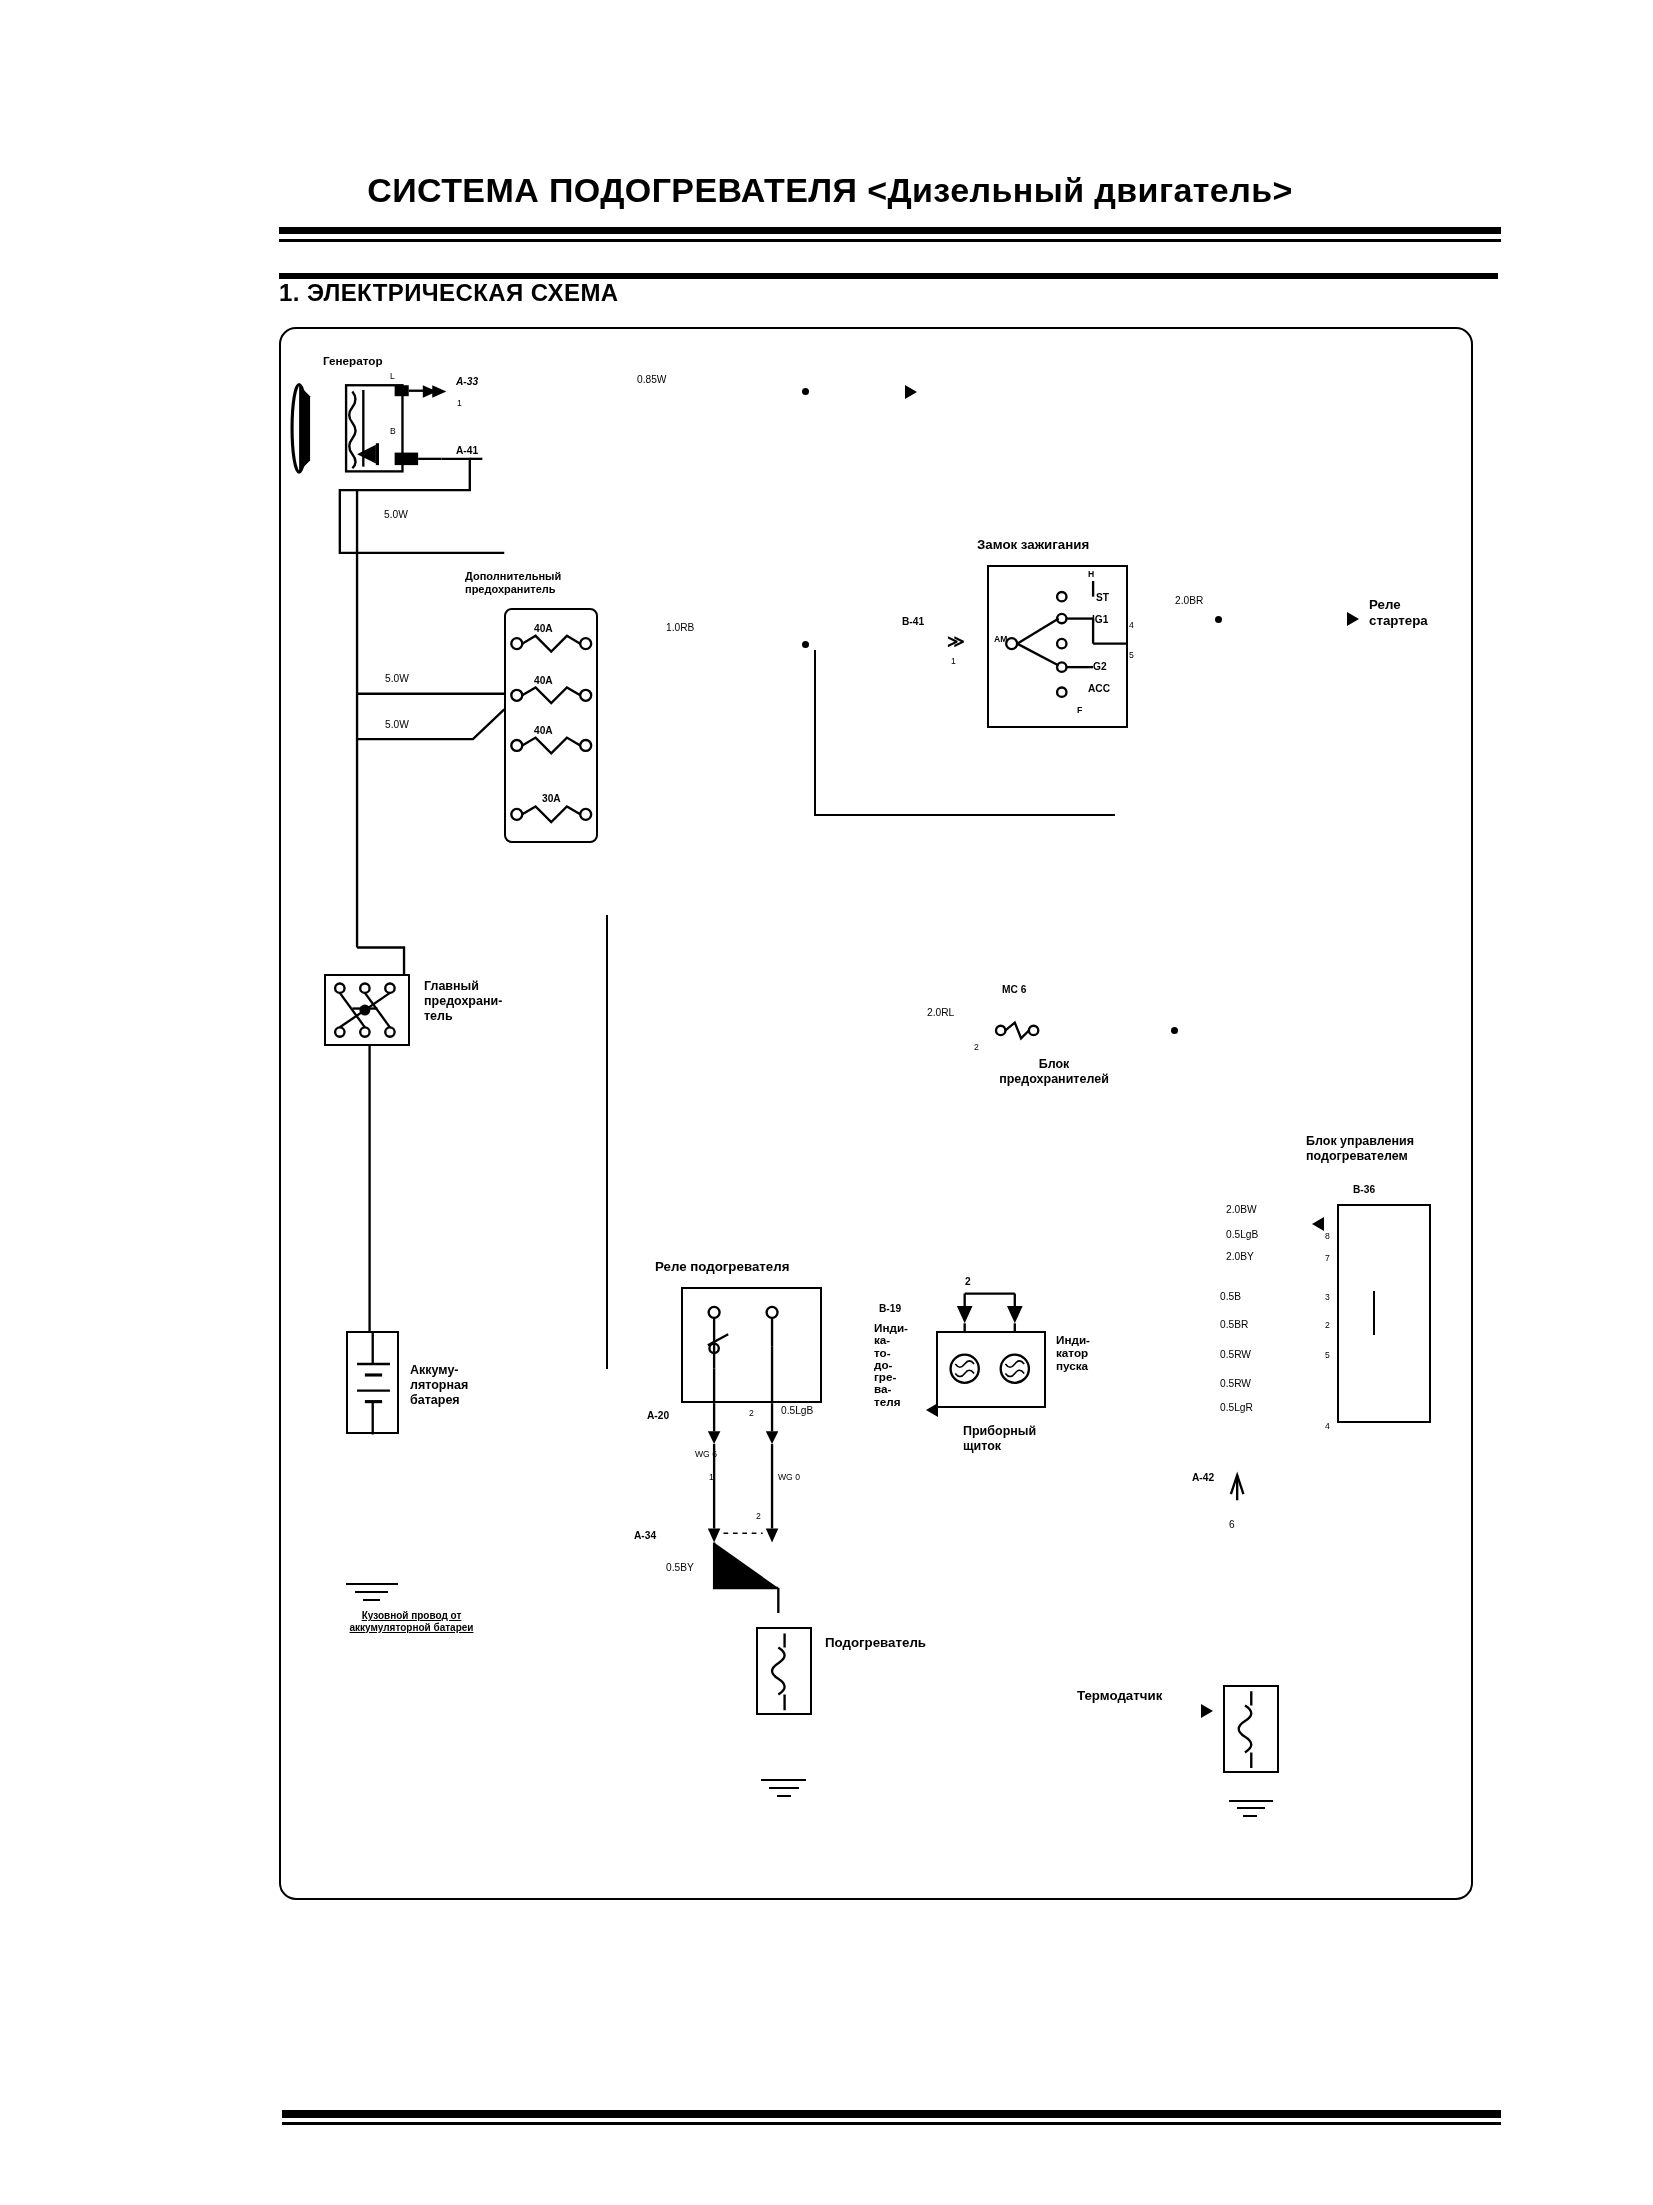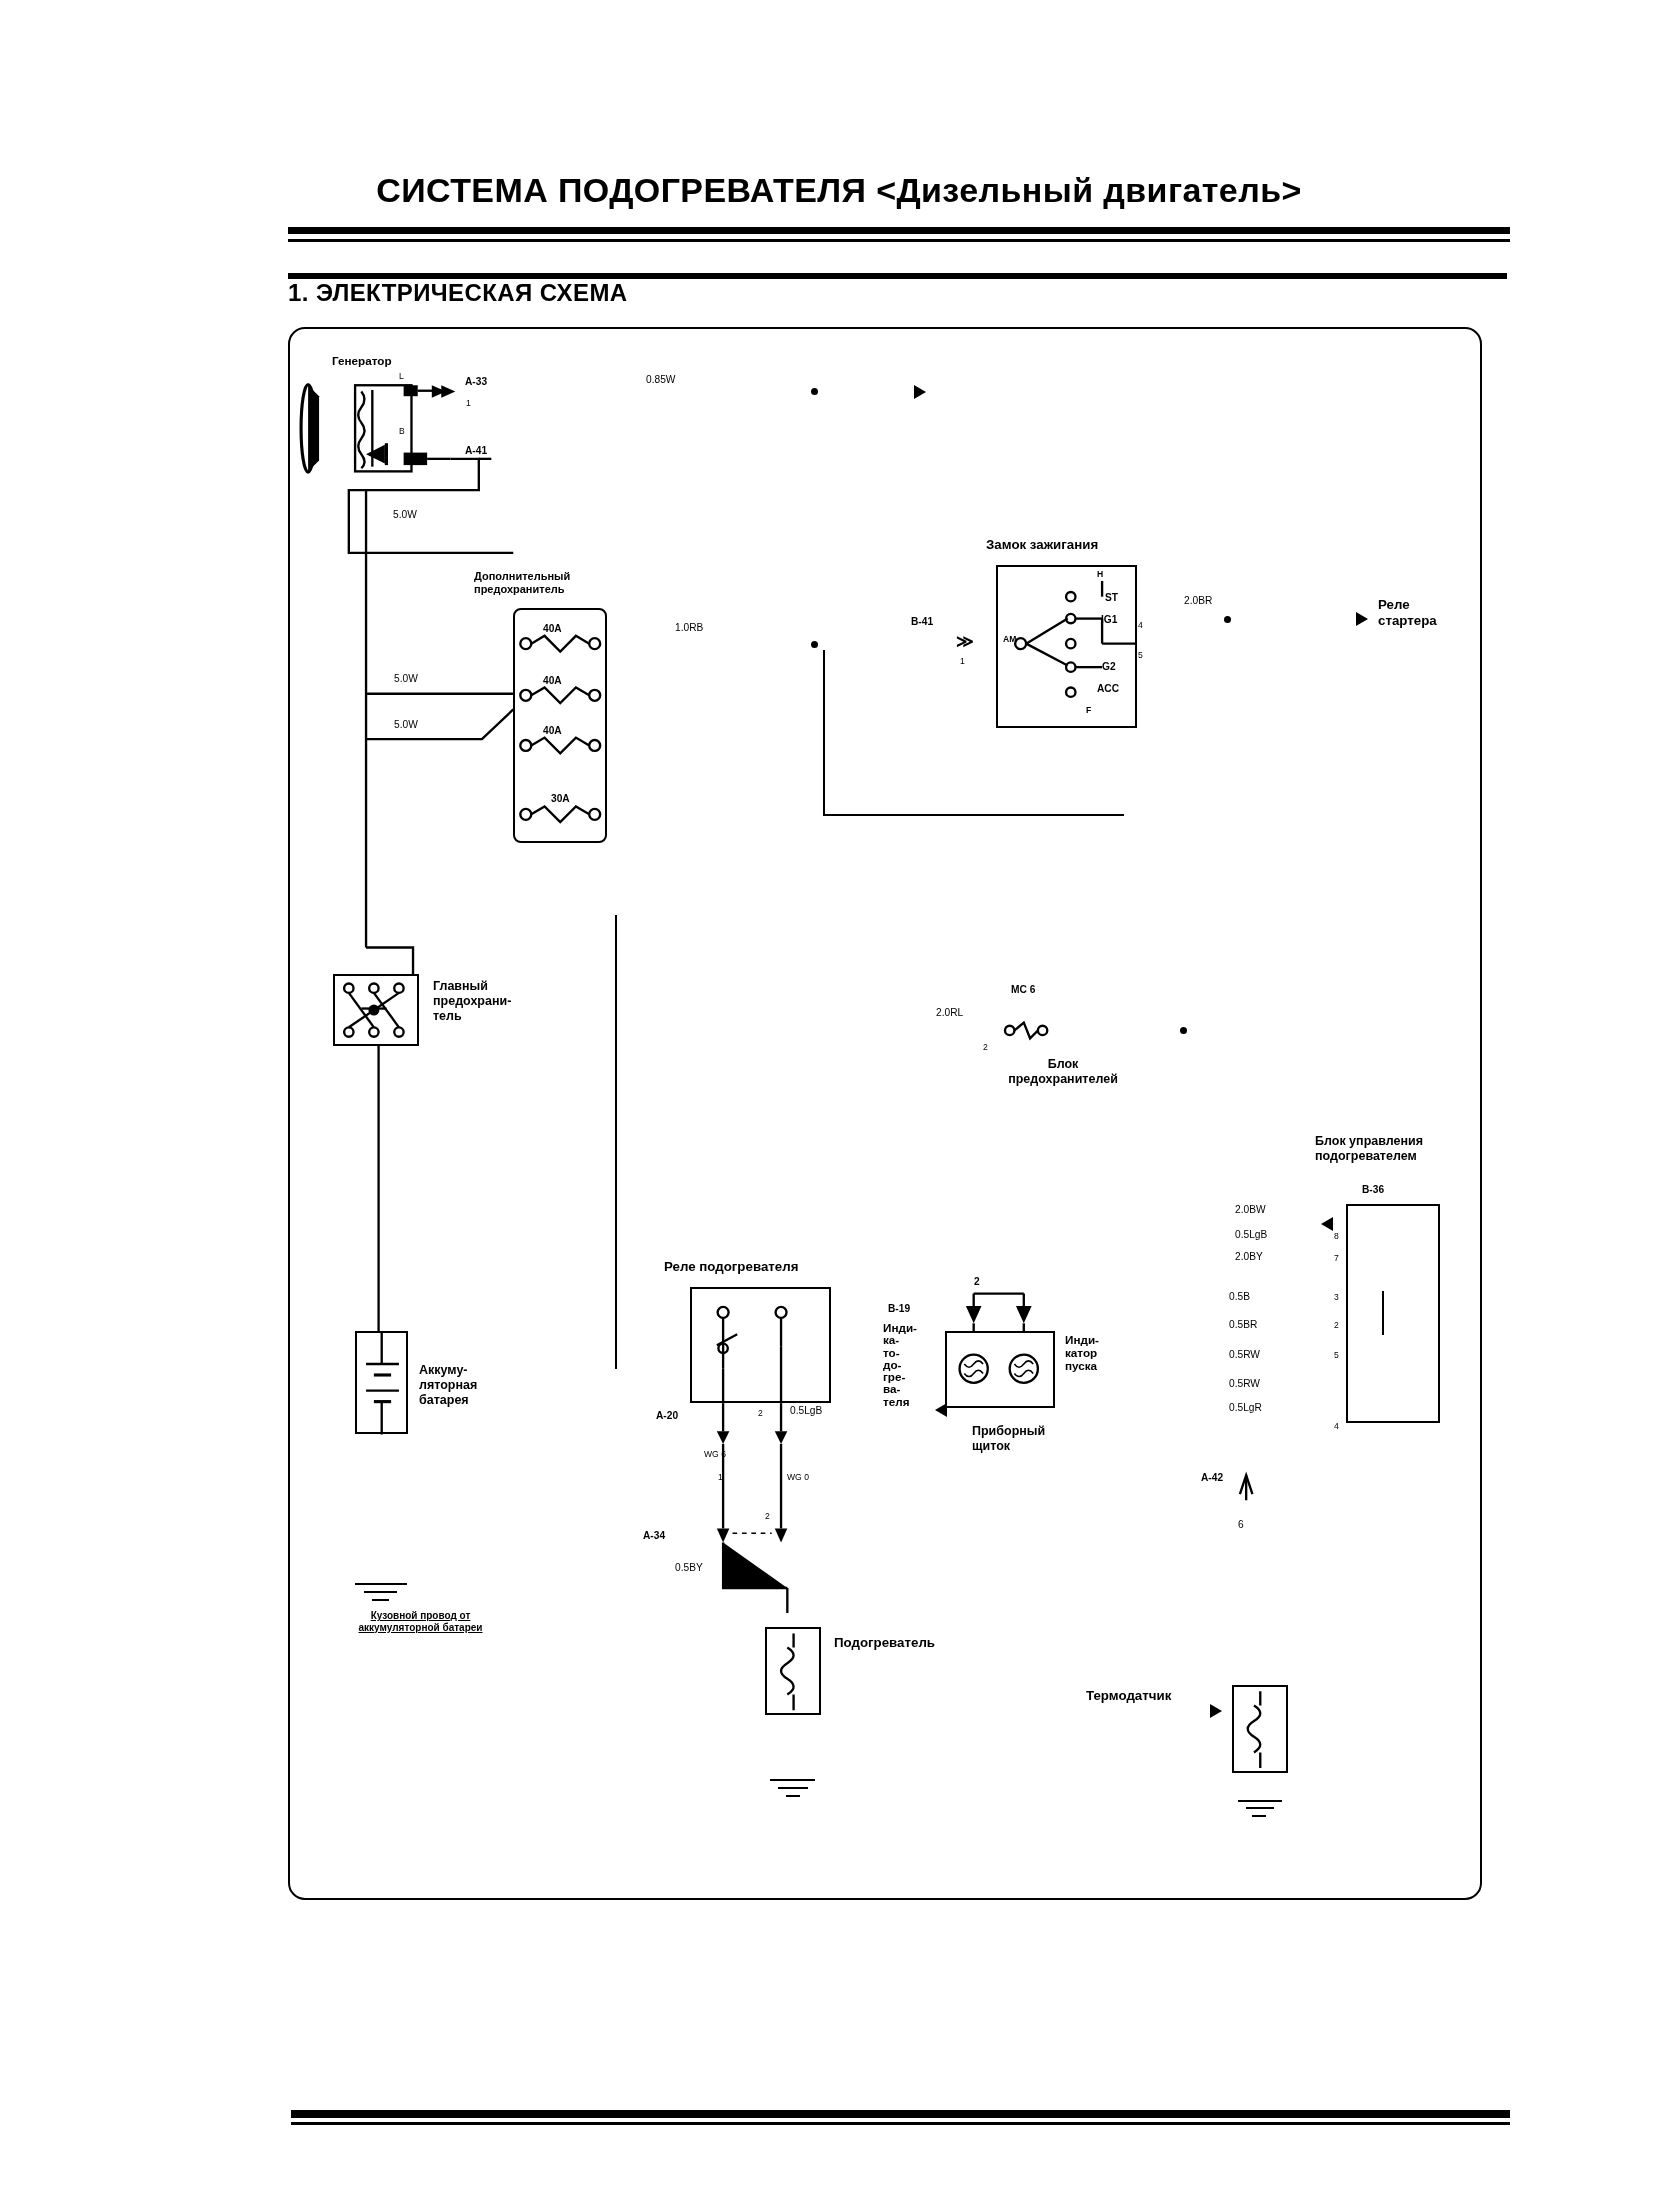--- a/index.html
+++ b/index.html
@@ -10,21 +10,21 @@
   body {
     width: 1654px;
     height: 2205px;
     position: relative;
     font-family: "Liberation Sans", sans-serif;
     color: #000;
     overflow: hidden;
   }
   .page {
     position: absolute;
-    left: 12px; top: 0;
+    left: 3px; top: 0;
     width: 1338px;
     height: 2205px;
     background: #fff;
   }
 
   
   .doc-title {
     position: absolute;
     left: 0;
     top: 171px;
@@ -214,21 +214,21 @@
 
     <rect x="500" y="492" width="18" height="14" fill="#000"></rect>
     <rect x="500" y="578" width="30" height="16" fill="#000"></rect>
 
     <line x1="518" y1="499" x2="548" y2="499" stroke="#000" stroke-width="3"></line>
     <line x1="530" y1="586" x2="560" y2="586" stroke="#000" stroke-width="3"></line>
   </svg>
   <div class="lbl xs" style="left:387px; top:371px;">L</div>
   <div class="lbl xs" style="left:387px; top:426px;">B</div>
 
-  <div class="lbl sm b" style="left:453px; top:376px;">A-33</div>
+  <div class="lbl sm b" style="left:453px; top:376px;font-style:italic;">A-33</div>
   <svg class="ov" viewBox="0 0 2112 2816" width="1654" height="2205">
     <path d="M548 492 L566 500 L548 508 Z" fill="#000"></path>
     <path d="M536 492 L554 500 L536 508 Z" fill="#000"></path>
   </svg>
   <div class="lbl xs" style="left:454px; top:398px;">1</div>
   <div class="h3" style="left:445px; top:391px; width:470px;"></div>
   <div class="lbl sm" style="left:634px; top:374px;">0.85W</div>
   <div class="dot" style="left:799px; top:388px;"></div>
   <div class="arr-r" style="left:902px; top:385px;"></div>
 

